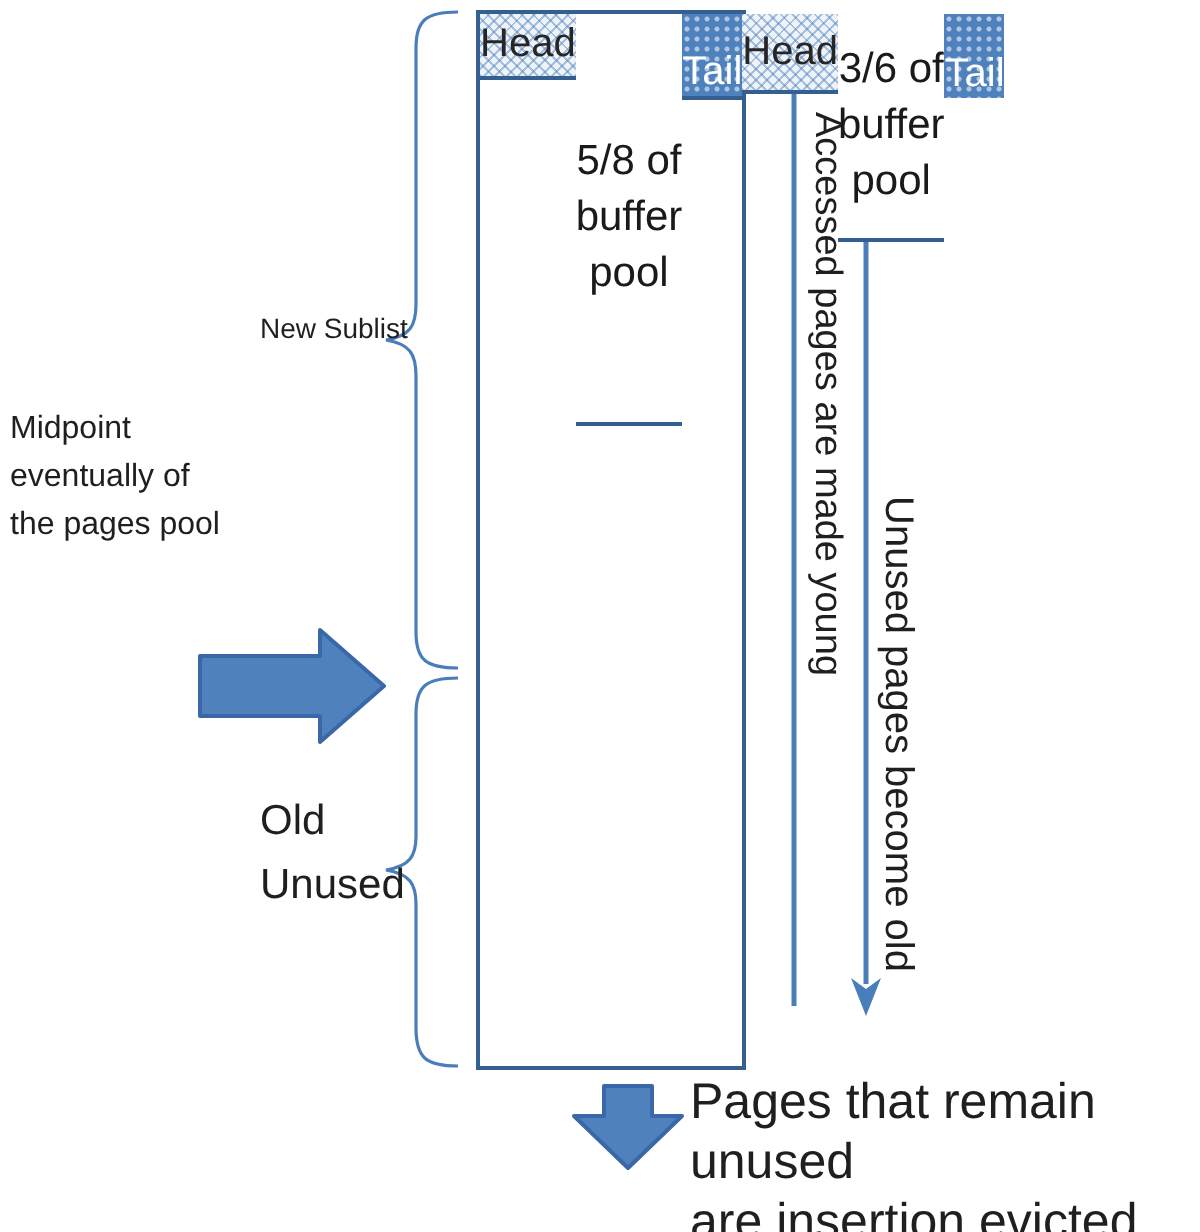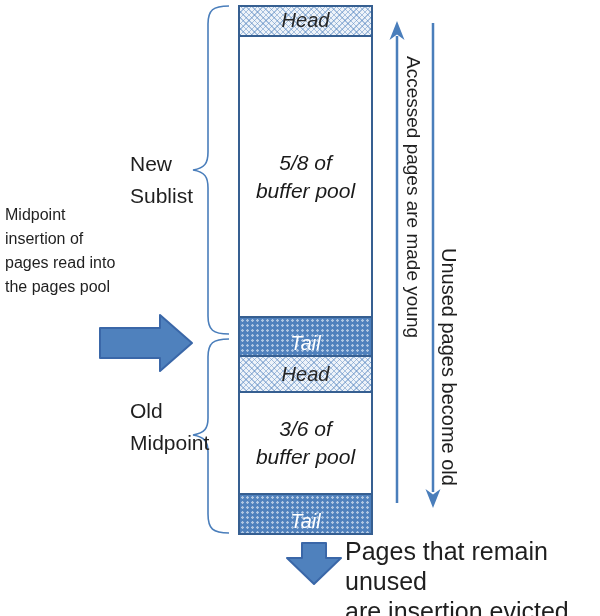--- a/index.html
+++ b/index.html
@@ -13,21 +13,21 @@
   }
   #shape-layer{position:absolute;left:0;top:0;width:600px;height:616px;}
 
   
   .col{
     position:absolute;left:238px;top:5px;
     width:135px;height:530px;
     box-sizing:border-box;
     border:2px solid #365f91;
     background:#ffffff;
-    display:flex;flex-direction:column;font-style:italic;
+    display:flex;flex-direction:row;
   }
   .sec{
     box-sizing:border-box;
     display:flex;align-items:center;justify-content:center;
     text-align:center;
   }
   .sec.mid-border{border-bottom:2px solid #365f91;}
   .hatched{
     background-color:#eef3f9;
     background-image:
@@ -46,21 +46,21 @@
   }
   .bodybox{
     background:#ffffff;
     font-size:21px;line-height:28px;color:#1a1a1a;
   }
   .bodybox span{display:block;max-width:110px;}
 
   
   .txt{position:absolute;color:#1f1f1f;}
   #midpoint-note{left:5px;top:203px;font-size:16px;line-height:24px;width:180px;}
-  #new-sublist-label{left:130px;top:148px;font-size:21px;line-height:32px;width:92px;}
+  #new-sublist-label{left:130px;top:148px;font-size:14px;line-height:32px;width:92px;}
   #old-sublist-label{left:130px;top:395px;font-size:21px;line-height:32px;width:92px;}
   #eviction-note{left:345px;top:536px;font-size:25px;line-height:30px;width:250px;}
 
   .vtext{
     position:absolute;
     writing-mode:vertical-rl;
     text-orientation:mixed;
     white-space:nowrap;
     color:#1f1f1f;
   }
@@ -90,44 +90,43 @@
 
     <polygon points="100,328 160,328 160,315 192,343 160,371 160,358 100,358" fill="#4f81bd" stroke="#3a67a8" stroke-width="2" stroke-linejoin="round"></polygon>
 
     <polygon points="302,543 326,543 326,558 341,558 314,584 287,558 302,558" fill="#4f81bd" stroke="#3a67a8" stroke-width="2" stroke-linejoin="round"></polygon>
   </svg>
 
   <div class="col">
     <div class="sec hatched mid-border" style="height:33px">
       <span>Head</span>
     </div>
-    <div class="sec bodybox mid-border" style="height:314px">
+    <div class="sec bodybox mid-border" style="height:206px">
       <span>5/8 of buffer pool</span>
     </div>
     <div class="sec dotted mid-border" style="height:43px">
       <span>Tail</span>
     </div>
     <div class="sec hatched mid-border" style="height:40px">
       <span>Head</span>
     </div>
     <div class="sec bodybox mid-border" style="height:114px">
       <span>3/6 of buffer pool</span>
     </div>
     <div class="sec dotted" style="height:42px">
       <span>Tail</span>
     </div>
   </div>
 
   <div class="txt" id="new-sublist-label">New Sublist</div>
-  <div class="txt" id="old-sublist-label">Old Midpoint</div>
+  <div class="txt" id="old-sublist-label">Old Unused</div>
 
   <div class="txt" id="midpoint-note">
     <span style="display:block">Midpoint</span>
-    <span style="display:block">insertion of</span>
-    <span style="display:block">pages read into</span>
+    <span style="display:block">eventually of</span>
     <span style="display:block">the pages pool</span>
   </div>
 
   <div class="vtext" id="accessed-label">Accessed pages are made young</div>
   <div class="vtext" id="unused-label">Unused pages become old</div>
 
   <div class="txt" id="eviction-note">
     <span style="display:block">Pages that remain unused</span>
     <span style="display:block">are insertion evicted</span>
   </div>

